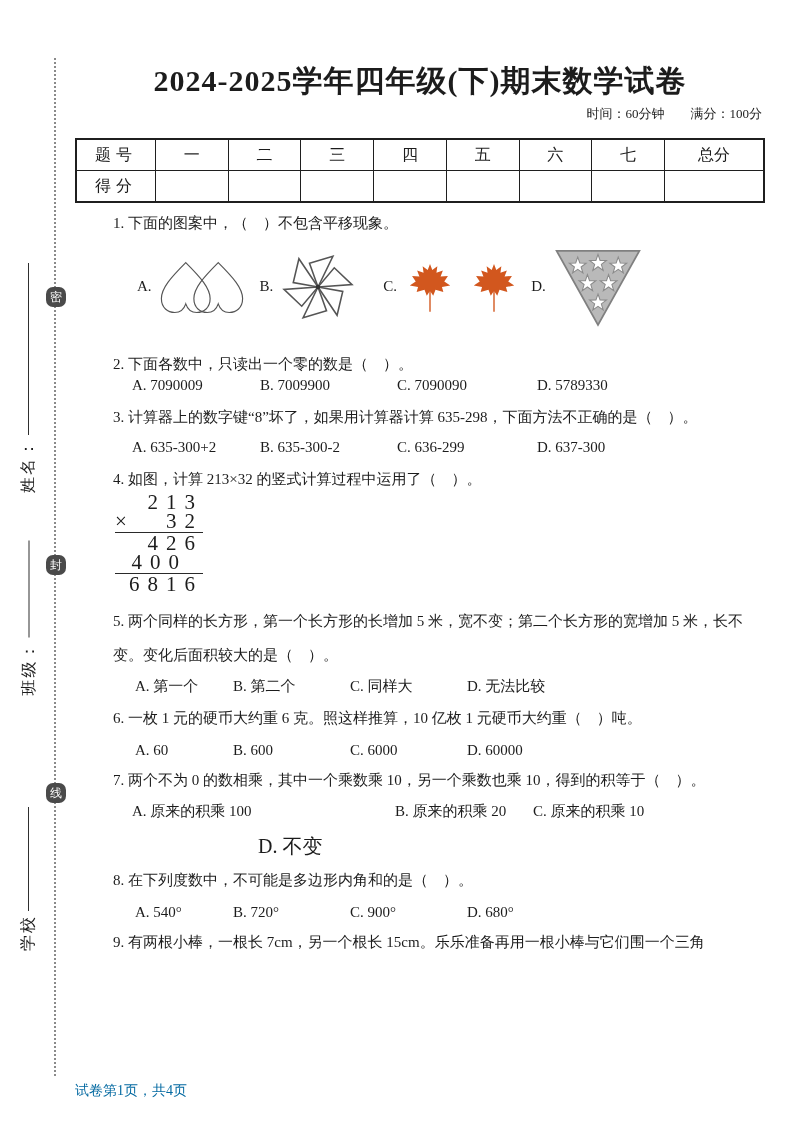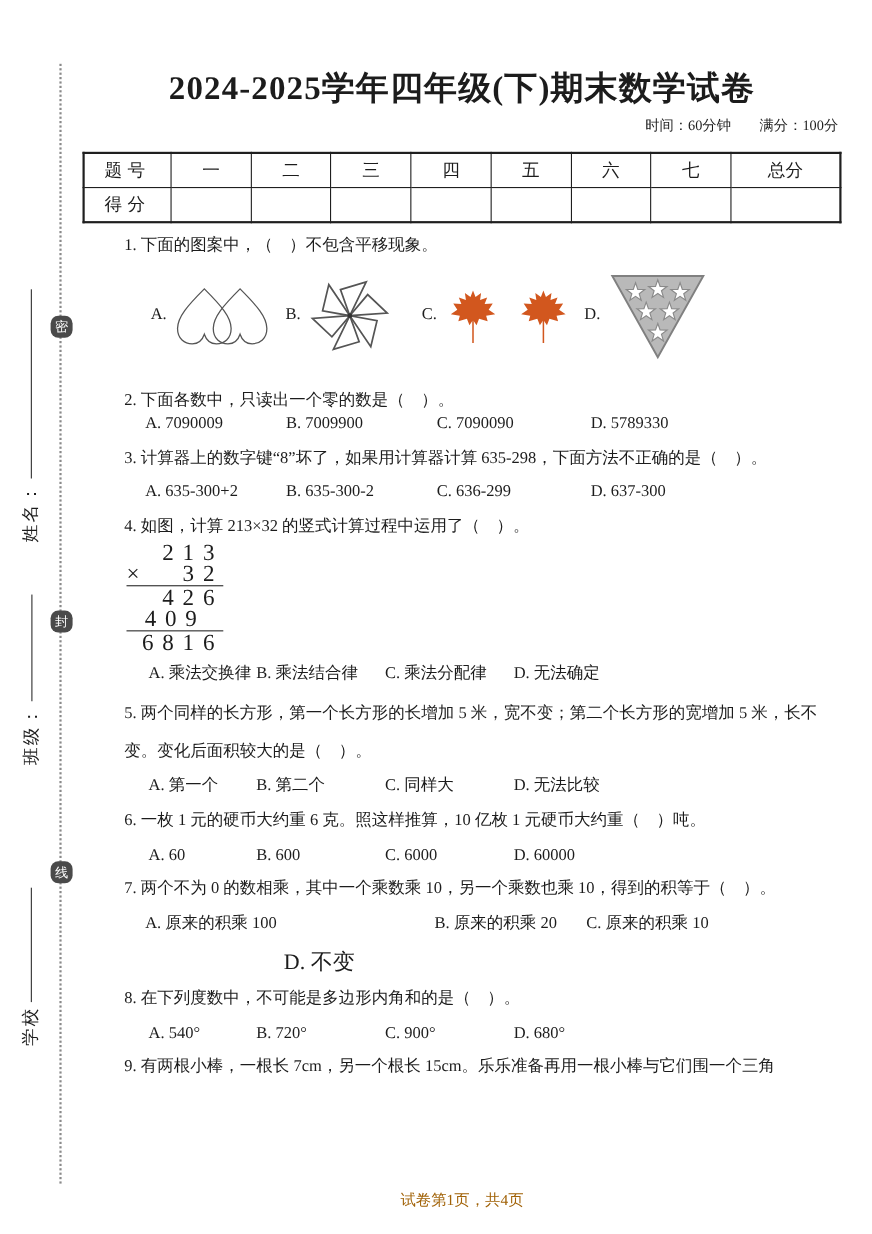--- a/index.html
+++ b/index.html
@@ -47,21 +47,21 @@
   .leafstem{stroke:#d2571e;stroke-width:3;}
   .tri{fill:#b9b9b9;stroke:#808080;stroke-width:2;}
   .star{fill:#ffffff;stroke:#8a8a8a;stroke-width:1.2;}
   
   .vmult{margin:4px 16px 0 40px;width:88px;font-size:21px;}
   .vmult .r{text-align:right;letter-spacing:8px;line-height:19px;}
   .vmult .shift{padding-right:16px;}
   .vmult .mrow{display:flex;justify-content:space-between;line-height:19px;}
   .vmult .mrow .mult{letter-spacing:8px;}
   .vmult hr{border:none;border-top:1.6px solid #2a2a2a;margin:1px 0;}
-  .footer{position:absolute;left:75px;top:1082px;width:690px;text-align:center;font-size:14px;color:#a16207;}
+  .footer{position:absolute;left:75px;top:1082px;width:690px;font-size:14px;color:#0369a1;}
 </style>
 </head>
 <body>
 
 <div class="page">
 
   <div class="seal-rule"></div>
 
   <div class="seal-label seal-name">
     <span>姓名：</span>
@@ -182,29 +182,23 @@
 
     <p class="q" style="margin-top:12px">4. 如图，计算 213×32 的竖式计算过程中运用了（　）。</p>
     <div class="vmult">
       <div class="r">213</div>
       <div class="mrow">
         <span>×</span>
         <span class="mult">32</span>
       </div>
       <hr>
       <div class="r">426</div>
-      <div class="r shift">409</div>
+      <div class="r shift">400</div>
       <hr>
       <div class="r">6816</div>
-    </div>
-    <div class="opts colsB" style="margin-top:8px">
-      <span>A. 乘法交换律</span>
-      <span>B. 乘法结合律</span>
-      <span>C. 乘法分配律</span>
-      <span>D. 无法确定</span>
     </div>
 
     <p class="q q2l" style="margin-top:10px">5. 两个同样的长方形，第一个长方形的长增加 5 米，宽不变；第二个长方形的宽增加 5 米，长不变。变化后面积较大的是（　）。</p>
     <div class="opts colsB" style="margin-top:4px">
       <span>A. 第一个</span>
       <span>B. 第二个</span>
       <span>C. 同样大</span>
       <span>D. 无法比较</span>
     </div>
 

